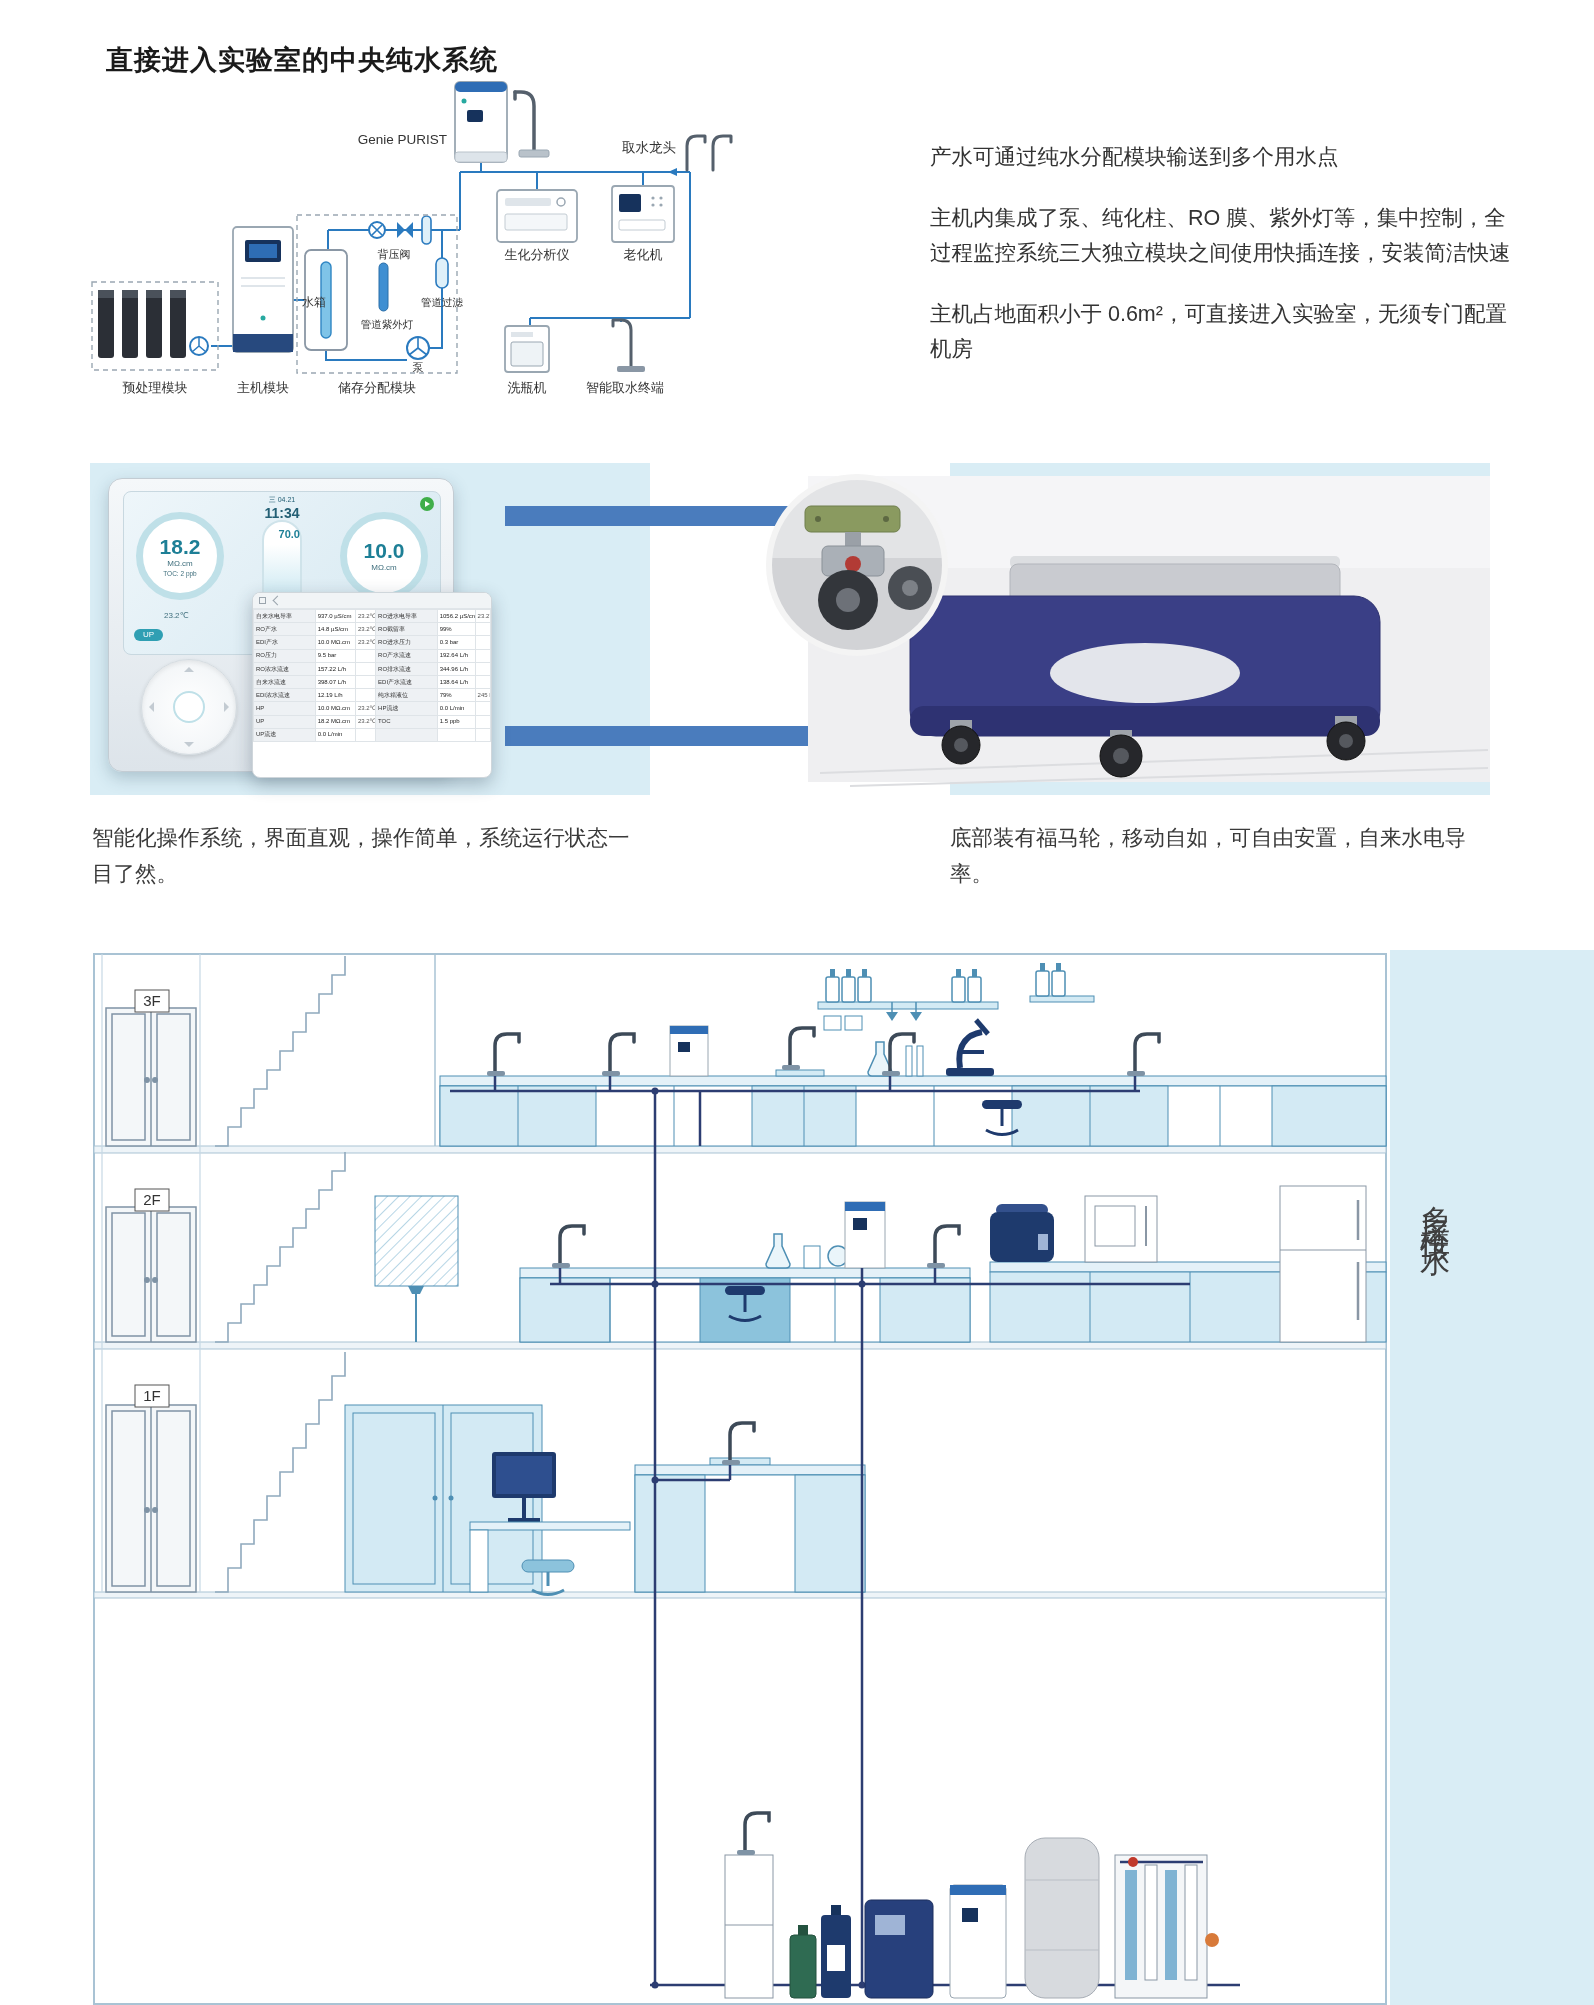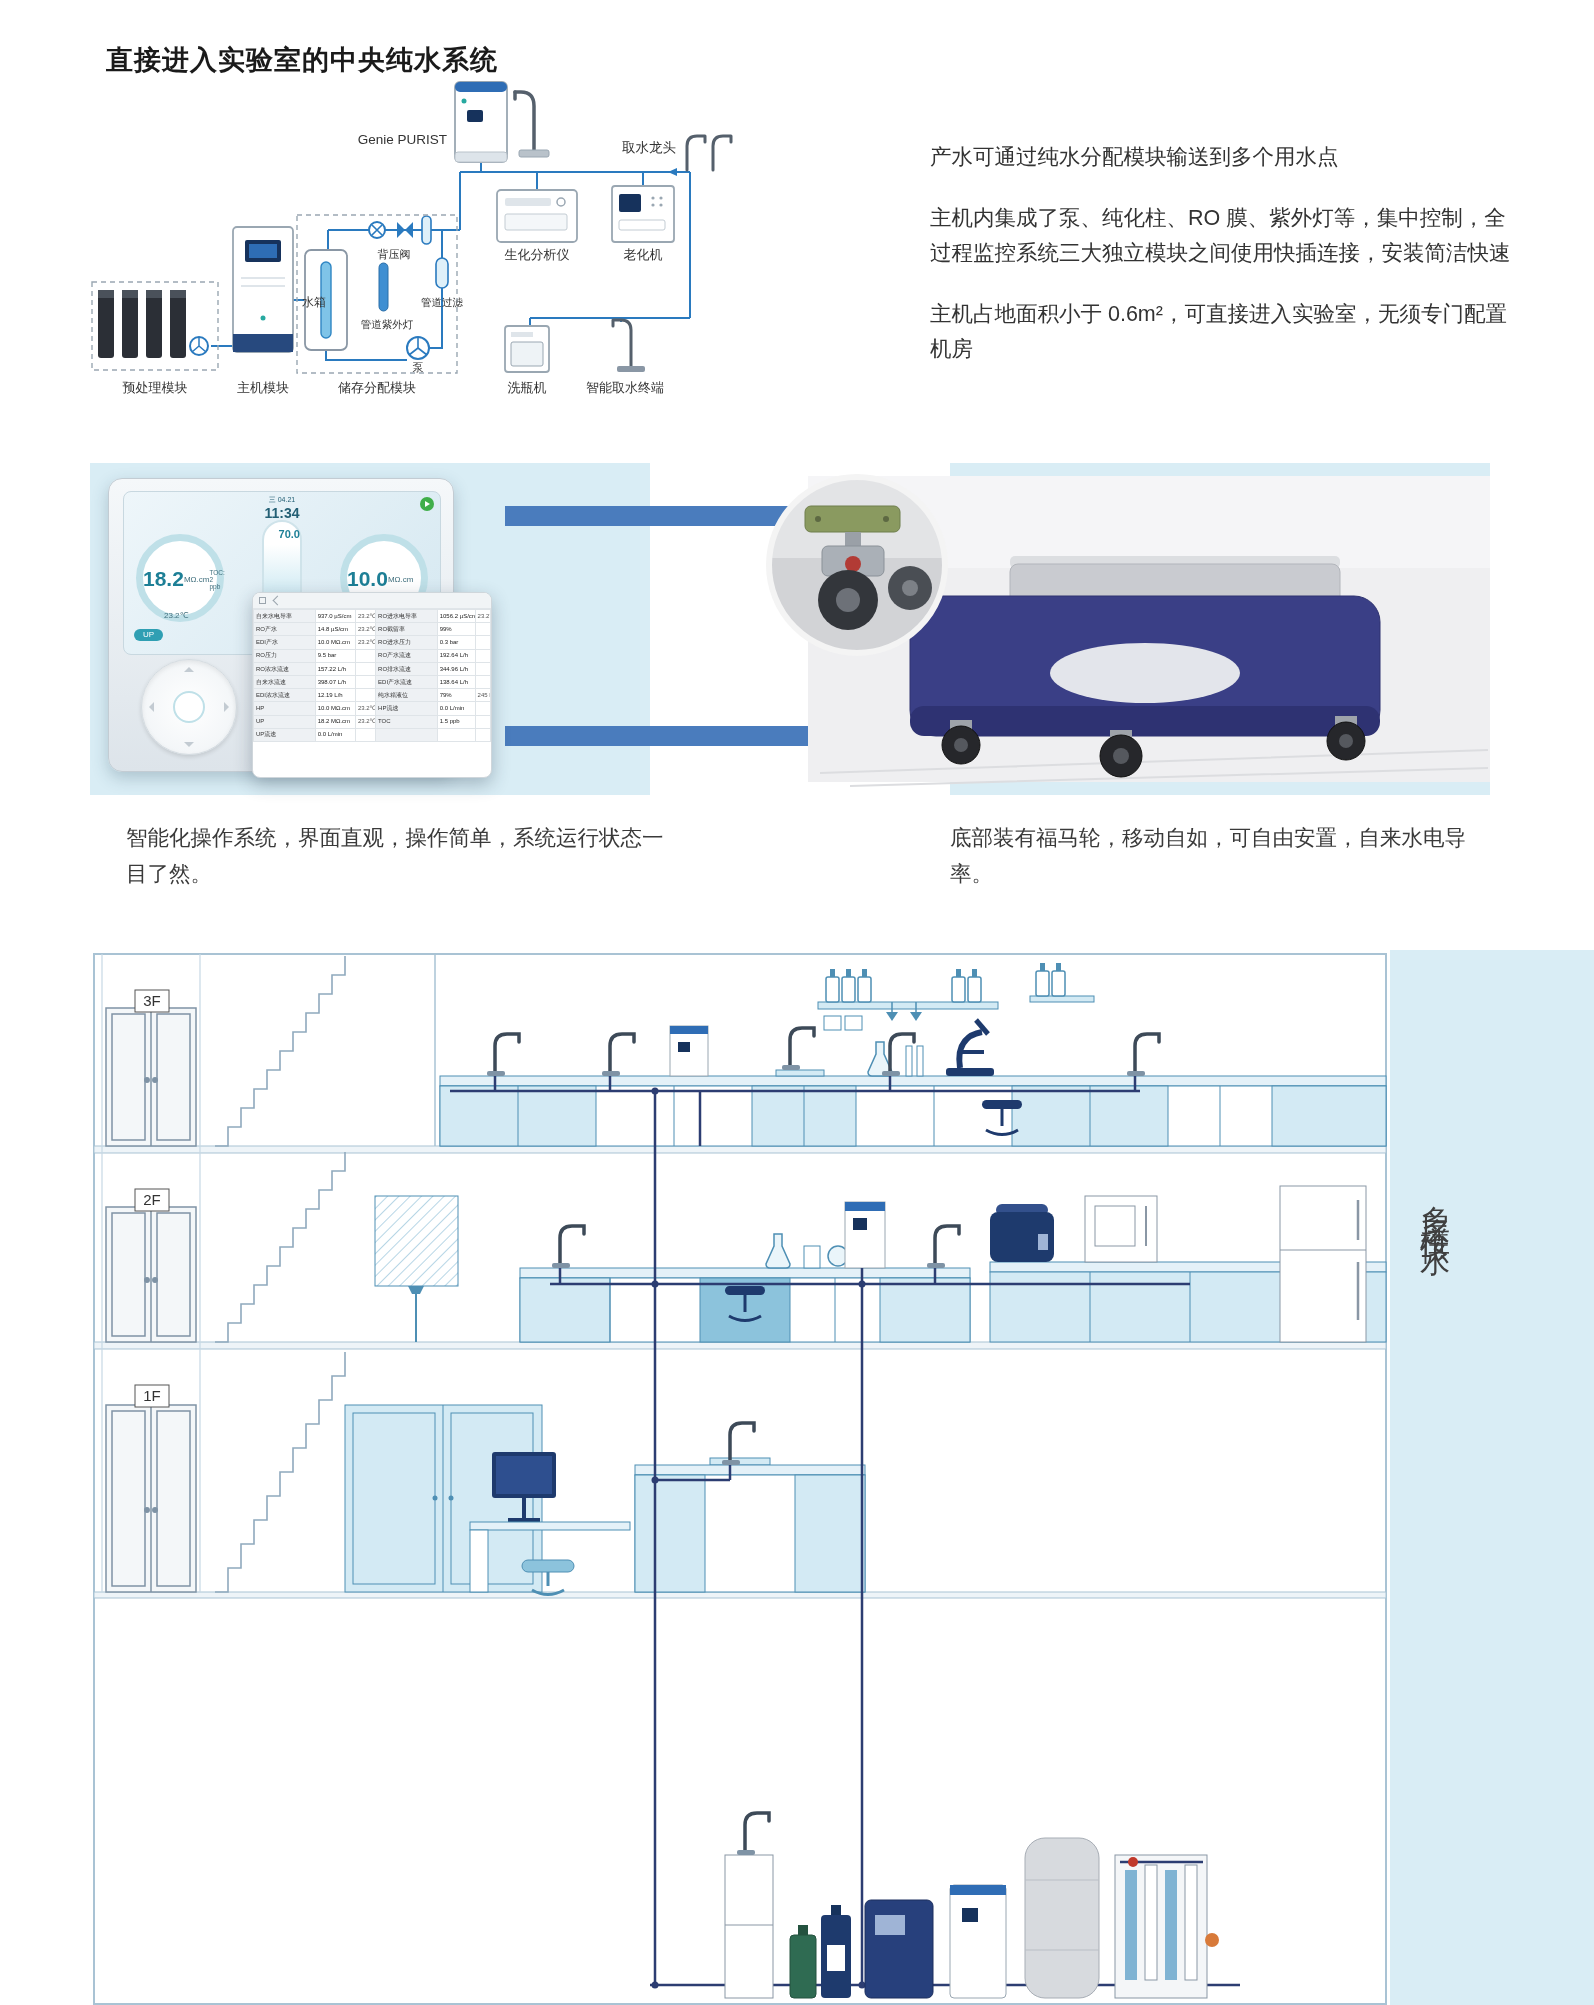--- a/index.html
+++ b/index.html
@@ -28,22 +28,22 @@
   
   .device{position:absolute;left:108px;top:478px;width:344px;height:292px;border-radius:14px;
           background:linear-gradient(#f5f8fa,#dde4ea);border:1px solid #c3ccd3;box-shadow:0 6px 16px rgba(40,70,90,.25);}
   .screen{position:absolute;left:14px;top:12px;width:316px;height:162px;border-radius:8px;
           background:linear-gradient(135deg,#eef6fa,#d5e8f1);border:1px solid #c8d8e0;}
   .clock{position:absolute;left:0;right:0;top:3px;text-align:center;color:#235f74;}
   .clock .date{display:block;font-size:7px;}
   .clock .time{display:block;font-size:14px;font-weight:bold;}
   .play{position:absolute;right:6px;top:5px;width:14px;height:14px;border-radius:50%;background:#3fae49;}
   .play i{position:absolute;left:5px;top:3.5px;width:0;height:0;border-left:5px solid #fff;border-top:3.5px solid transparent;border-bottom:3.5px solid transparent;}
-  .gauge{position:absolute;top:42px;width:88px;height:88px;border-radius:50%;border:7px solid #bfe0e8;background:#fff;
-         box-sizing:border-box;display:flex;align-items:center;justify-content:flex-start;}
+  .gauge{position:absolute;top:20px;width:88px;height:88px;border-radius:50%;border:7px solid #bfe0e8;background:#fff;
+         box-sizing:border-box;display:flex;flex-direction:column;align-items:center;justify-content:center;}
   .gauge-left{left:12px;}
   .gauge-right{left:216px;}
   .gauge-value{font-size:21px;font-weight:bold;color:#1d7f96;line-height:1;}
   .gauge-unit{font-size:8px;color:#41707e;margin-top:2px;}
   .gauge-toc{font-size:6.5px;color:#41707e;margin-top:2px;}
   .mid{position:absolute;left:138px;top:28px;width:40px;height:94px;border:2px solid #cfe3ea;border-radius:20px;
        background:linear-gradient(#ffffff 25%,#bfe3ef);box-sizing:border-box;text-align:right;}
   .mid .gauge-value{font-size:11px;margin-top:7px;}
   .refresh{position:absolute;left:152px;top:129px;width:10px;height:10px;border:2px solid #7fc0cf;border-radius:50%;border-top-color:transparent;}
   .temp{position:absolute;font-size:8px;color:#41707e;}
@@ -73,21 +73,21 @@
   .mini-table{width:100%;border-collapse:collapse;table-layout:fixed;font-size:6px;}
   .mini-table td{border:0.5px solid #dfe4e8;padding:1.5px 2px;height:13.2px;line-height:1.1;overflow:hidden;white-space:nowrap;color:#222;box-sizing:border-box;}
   .mini-table td:nth-child(1),.mini-table td:nth-child(4){background:#eef1f4;color:#333;}
   .mini-table td:nth-child(3),.mini-table td:nth-child(6){color:#555;}
 
   
   .caster-photo{position:absolute;left:760px;top:468px;width:730px;height:322px;}
 
   
   .caption{position:absolute;top:820px;width:550px;margin:0;font-size:21.5px;line-height:36px;color:#3a3a3a;}
-  .caption-left{left:126px;}
+  .caption-left{left:92px;}
   .caption-right{left:950px;}
 
   
   .building{position:absolute;left:90px;top:950px;width:1300px;height:1055px;}
   .building text{font-family:"Liberation Sans","DejaVu Sans",sans-serif;}
   .side-strip{position:absolute;left:1390px;top:950px;width:204px;height:1055px;background:#d9edf5;}
   .side-label{position:absolute;left:24px;top:232px;writing-mode:vertical-rl;text-orientation:upright;
               font-size:30px;letter-spacing:10px;color:#3f3f3f;}
 </style>
 </head>

